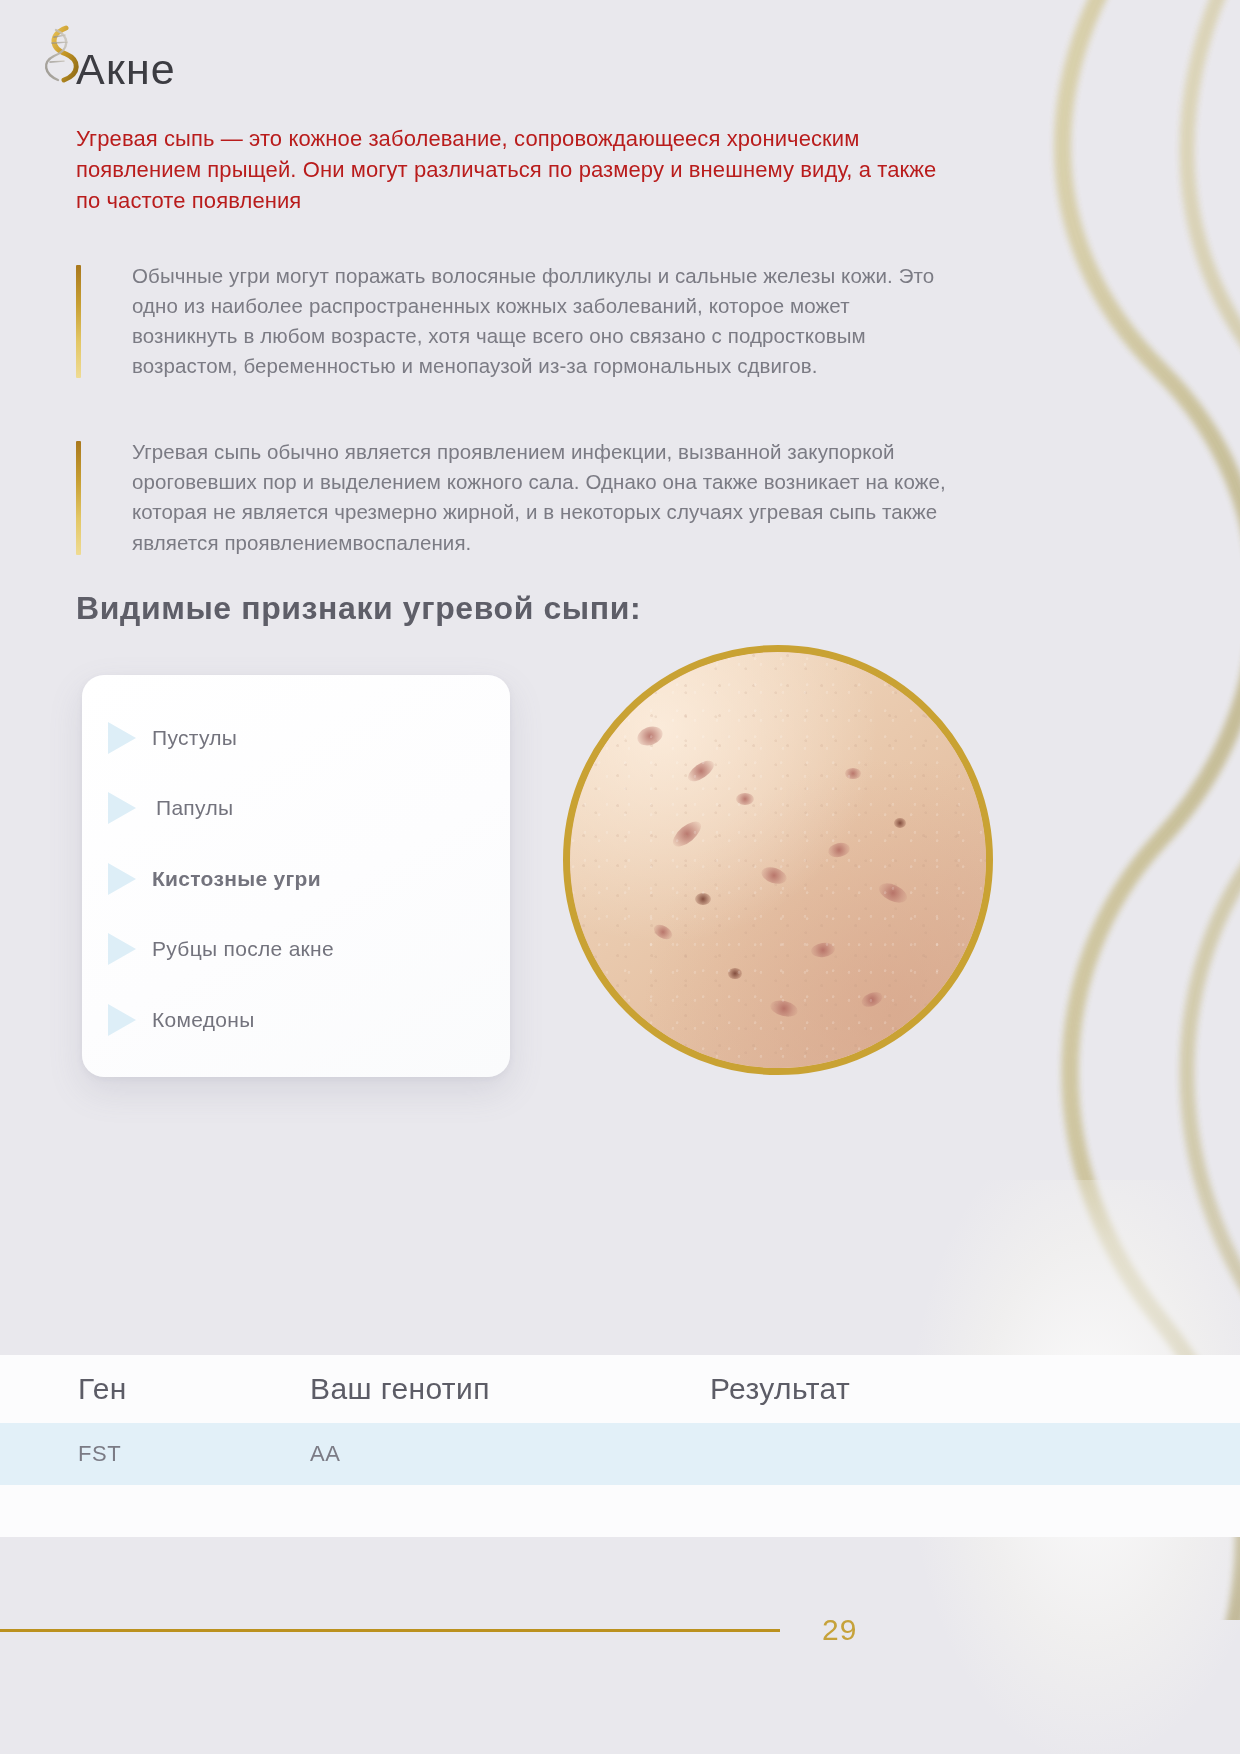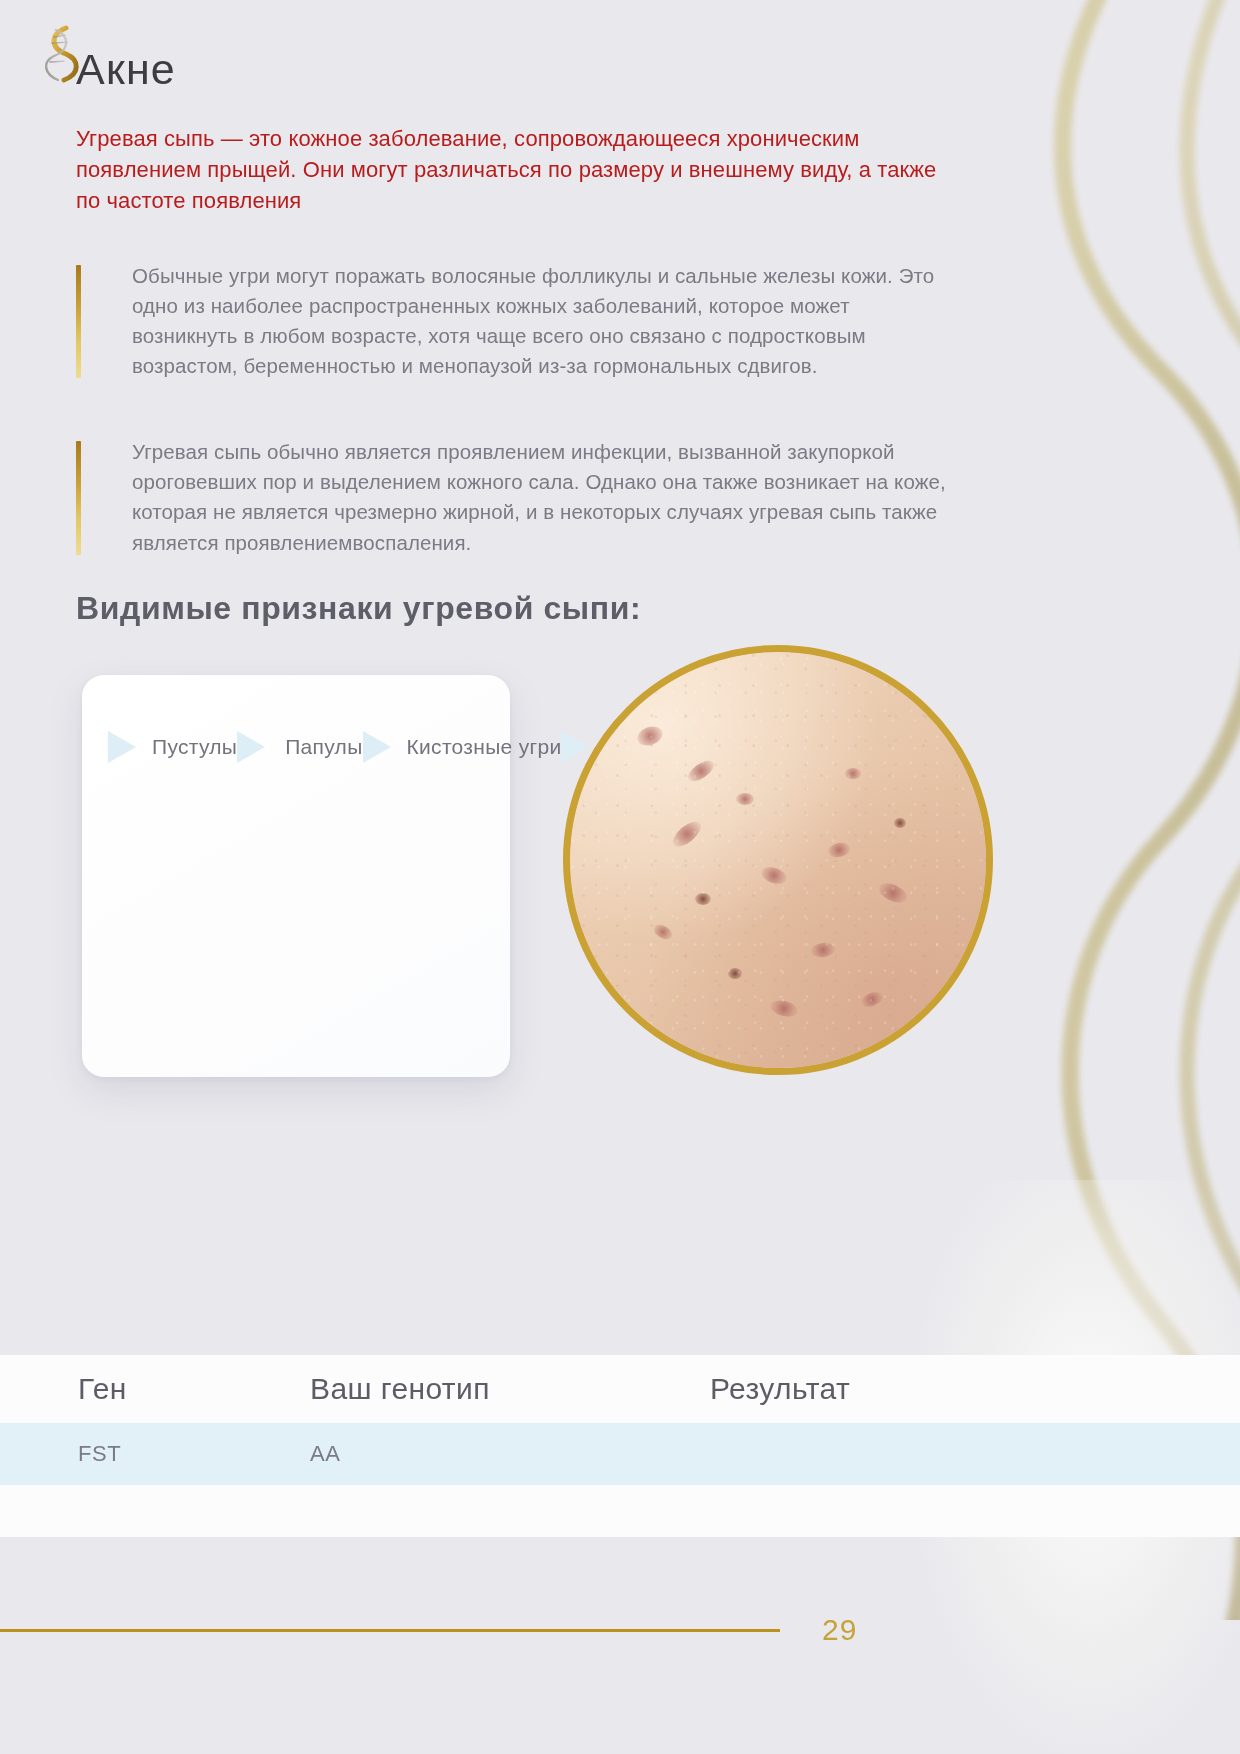--- a/index.html
+++ b/index.html
@@ -128,23 +128,23 @@
 
   .signs-card {
     position: absolute;
     left: 6px;
     top: 0;
     width: 428px;
     height: 402px;
     background: linear-gradient(150deg, #ffffff 0%, #fdfdfe 55%, #fafbfc 100%);
     border-radius: 22px;
     box-shadow: 0 14px 34px rgba(120,120,140,0.16), 0 2px 6px rgba(120,120,140,0.08);
-    padding: 43px 28px 28px 26px;
+    padding: 34px 28px 28px 26px;
     display: flex;
-    flex-direction: row;
+    flex-direction: column;
     justify-content: space-between;
   }
 
   .sign-item {
     display: flex;
     align-items: center;
     gap: 16px;
     height: 58px;
   }
   .sign-bullet {
@@ -156,21 +156,21 @@
     border-left: 28px solid #ddeef7;
   }
   .sign-label {
     font-size: 21px;
     font-weight: 300;
     color: #73737d;
     letter-spacing: 0.3px;
     white-space: nowrap;
   }
   .sign-item:nth-child(2) .sign-label { padding-left: 4px; }
-  .sign-item:nth-child(3) .sign-label { padding-left: 0px; }
+  .sign-item:nth-child(3) .sign-label { padding-left: 0px; font-weight: bold; }
 
   
   .skin-photo {
     position: absolute;
     left: 487px;
     top: -30px;
     width: 430px;
     height: 430px;
     border-radius: 50%;
     border: 7px solid #c9a233;

